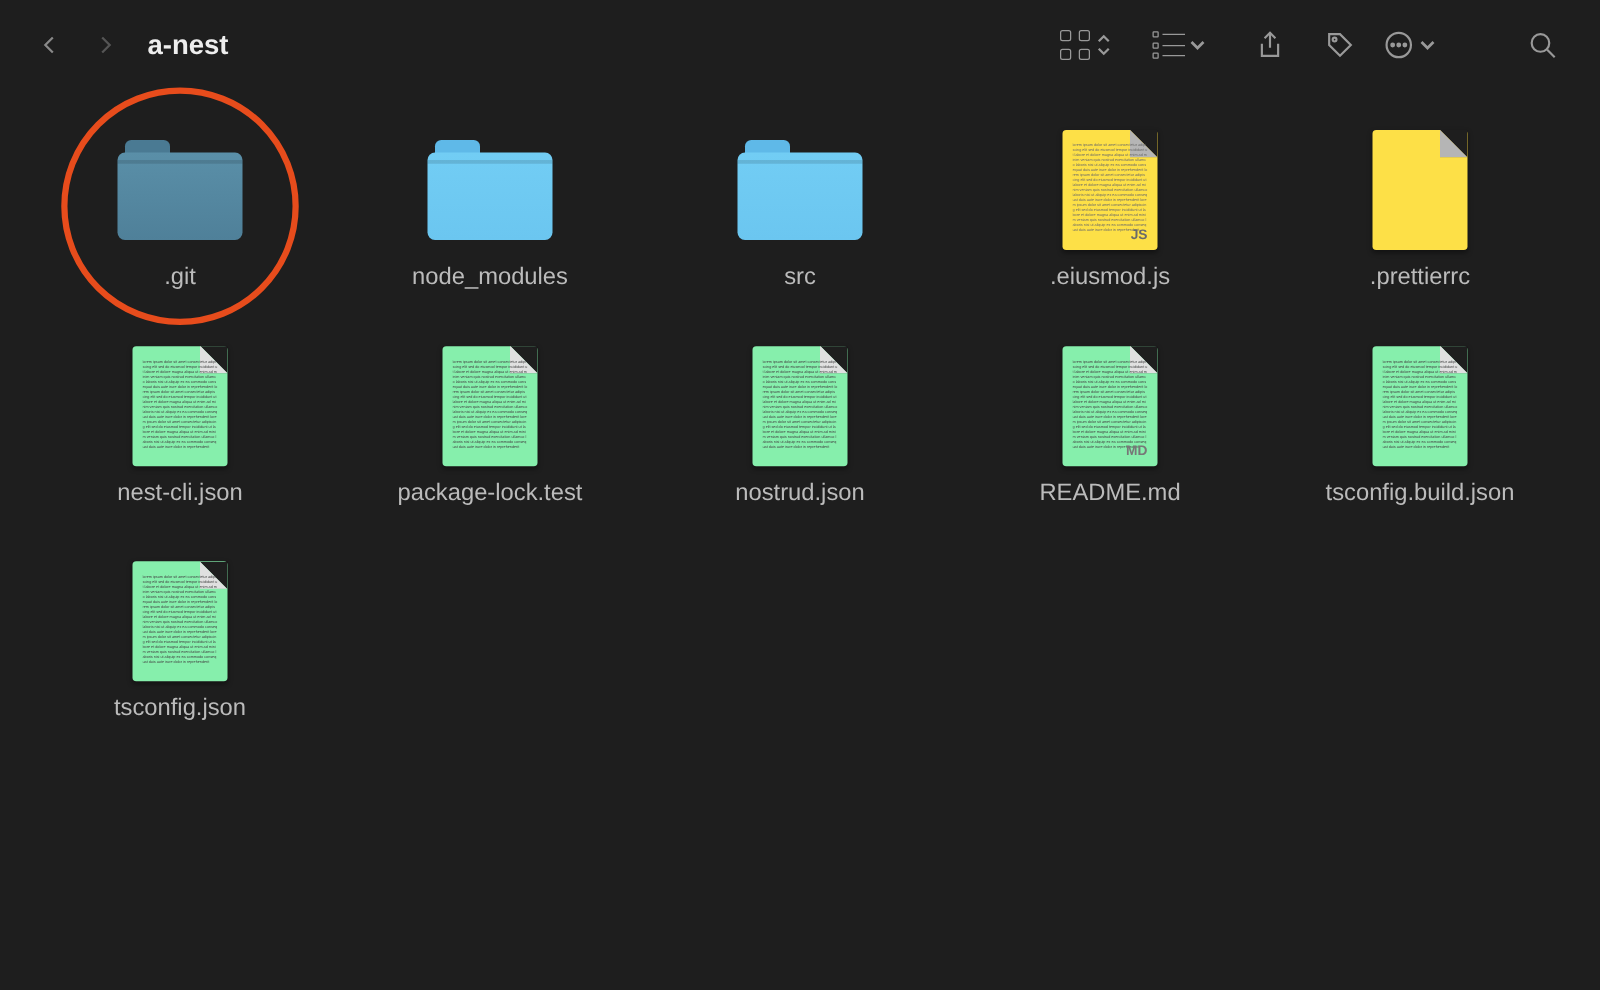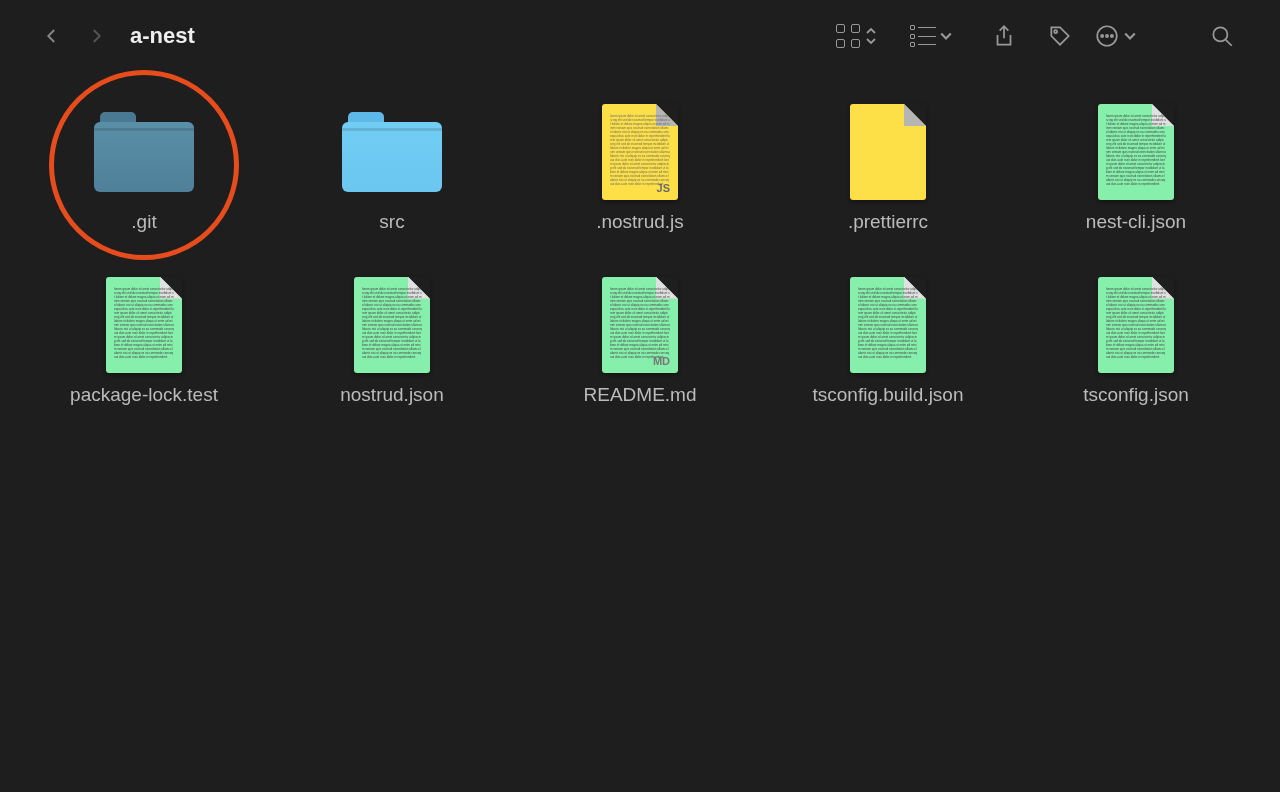--- a/index.html
+++ b/index.html
@@ -3,21 +3,21 @@
 <meta charset="utf-8">
 <style>
   * { box-sizing: border-box; margin: 0; padding: 0; }
   html, body { width: 1280px; height: 792px; background: #1e1e1e; font-family: -apple-system, BlinkMacSystemFont, "Segoe UI", Helvetica, Arial, sans-serif; color: #ccc; overflow: hidden; }
   
   
   .toolbar {
     height: 72px;
     display: flex;
     align-items: center;
-    padding: 0 36px;
+    padding: 0 24px;
     gap: 12px;
   }
   .nav-btn {
     width: 32px; height: 32px;
     display: flex; align-items: center; justify-content: center;
     color: #888;
     cursor: pointer;
   }
   .nav-btn svg { width: 18px; height: 18px; }
   .title {
@@ -255,31 +255,40 @@
       <div class="label">.git</div>
       <div class="annot-circle" style="border-color: rgb(231, 76, 28);"></div>
     </div>
     <div class="item">
       <div class="icon-holder">
         <div class="folder light">
           <div class="tab"></div>
           <div class="body"></div>
         </div>
       </div>
+      <div class="label">node_modules</div>
+    </div>
+    <div class="item">
+      <div class="icon-holder">
+        <div class="folder light">
+          <div class="tab"></div>
+          <div class="body"></div>
+        </div>
+      </div>
       <div class="label">src</div>
     </div>
     <div class="item">
       <div class="icon-holder">
         <div class="file grey">
           <div class="fold"></div>
           <div class="textlines">lorem ipsum dolor sit amet consectetur adipiscing elit sed do eiusmod tempor incididunt ut labore et dolore magna aliqua ut enim ad minim veniam quis nostrud exercitation ullamco laboris nisi ut aliquip ex ea commodo consequat duis aute irure dolor in reprehenderit lorem ipsum dolor sit amet consectetur adipiscing elit sed do eiusmod tempor incididunt ut labore et dolore magna aliqua ut enim ad minim veniam quis nostrud exercitation ullamco laboris nisi ut aliquip ex ea commodo consequat duis aute irure dolor in reprehenderit lorem ipsum dolor sit amet consectetur adipiscing elit sed do eiusmod tempor incididunt ut labore et dolore magna aliqua ut enim ad minim veniam quis nostrud exercitation ullamco laboris nisi ut aliquip ex ea commodo consequat duis aute irure dolor in reprehenderit </div>
           <div class="badge">JS</div>
         </div>
       </div>
-      <div class="label">.nostrud.js</div>
+      <div class="label">.eiusmod.js</div>
     </div>
     <div class="item">
       <div class="icon-holder">
         <div class="file grey">
           <div class="fold"></div>
         </div>
       </div>
       <div class="label">.prettierrc</div>
     </div>
     <div class="item">

